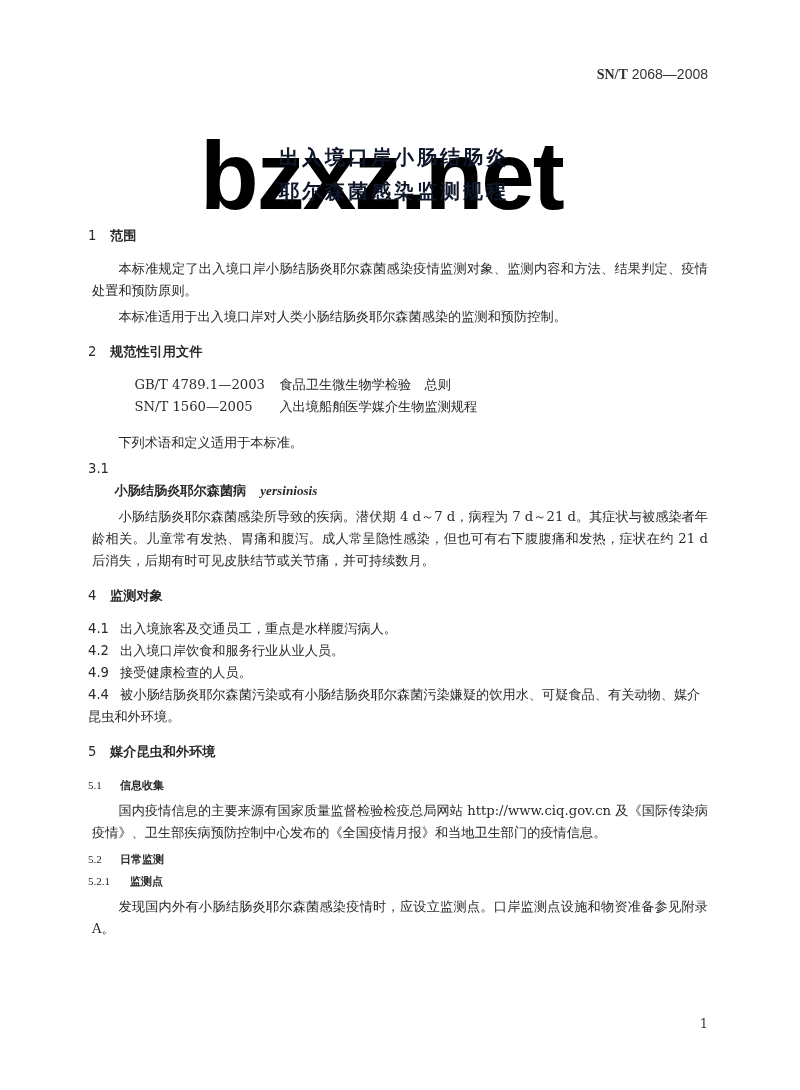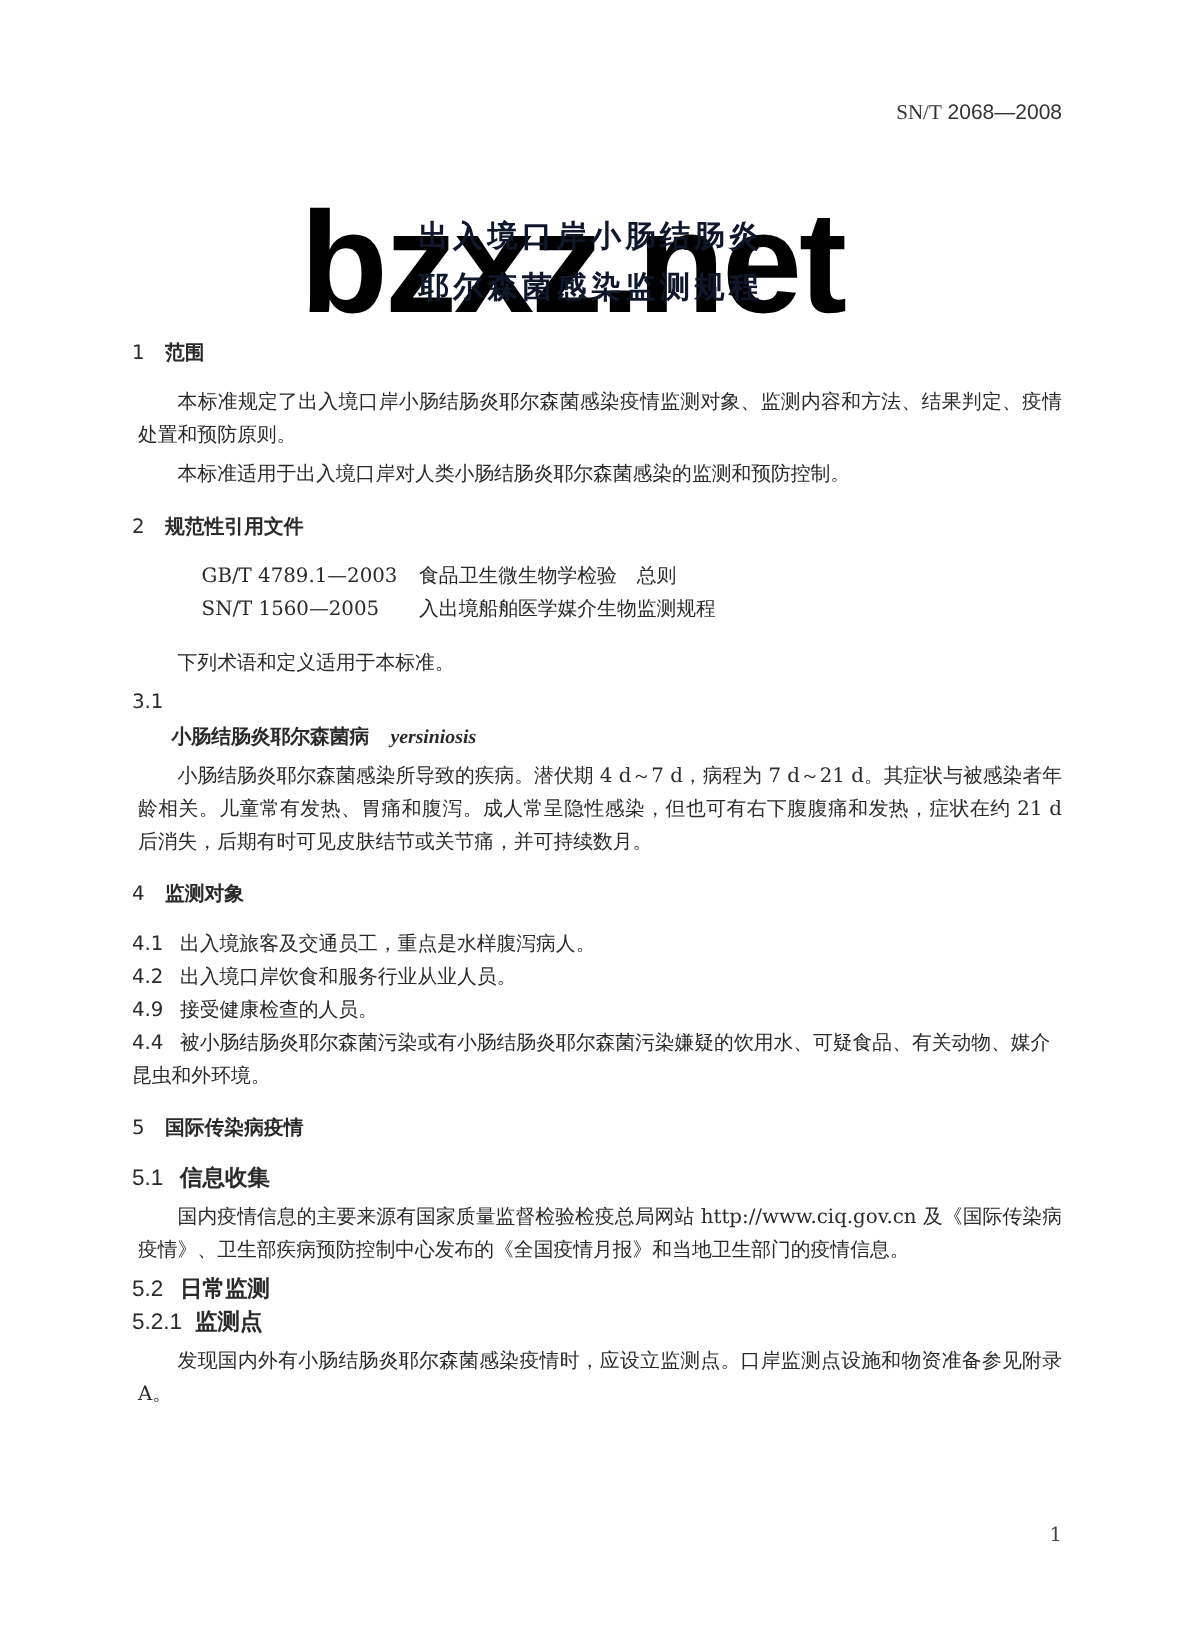--- a/index.html
+++ b/index.html
@@ -6,43 +6,43 @@
     body {
       width: 800px; height: 1090px; position: relative; overflow: hidden;
       font-family: "DejaVu Serif", "Liberation Serif", serif;
       color: #2a2a2a;
     }
     .std-code {
       position: absolute; right: 92px; top: 66px;
       font-family: "Liberation Sans", "DejaVu Sans", sans-serif;
       font-size: 14px; color: #333;
     }
-    .std-code .b { font-family: "Liberation Serif", serif; font-weight: normal; }
+    .std-code .b { font-family: "Liberation Serif", serif; font-weight: bold; }
     .watermark {
       position: absolute; left: 200px; top: 128px; width: 360px;
       font-family: "Liberation Sans", "DejaVu Sans", sans-serif;
       font-weight: bold; font-size: 96px; line-height: 96px;
       color: #000000; letter-spacing: -2px; z-index: 0;
     }
     .title {
       position: absolute; left: 0; width: 788px; top: 140px;
       text-align: center; z-index: 1;
       font-family: "DejaVu Sans", "Liberation Sans", sans-serif;
       font-size: 20px; line-height: 34px; color: #0f172a; letter-spacing: 3px;
       font-weight: bold;
     }
     .content { position: absolute; left: 88px; top: 226px; width: 624px; font-size: 13.2px; }
     .h1 {
       font-family: "DejaVu Sans", "Liberation Sans", sans-serif; font-weight: bold;
       font-size: 13.2px; line-height: 20px; margin: 0 0 12px 0;
     }
     .h1 .num { display: inline-block; width: 22px; font-weight: normal; }
     .h2 {
-      font-family: Liberation Sans, sans-serif; font-weight: bold;
-      font-size: 15px; line-height: 22px;
+      font-family: Liberation Serif, serif; font-weight: bold;
+      font-size: 11px; line-height: 22px;
     }
     .h2 .num { display: inline-block; width: 32px; font-weight: normal; }
     .h3 .num { width: 42px; }
     p { margin: 4px; line-height: 22px; text-align: justify; }
     p.ind { text-indent: 2em; }
     .ref { padding-left: 2em; line-height: 22px; }
     .ref .code { display: inline-block; width: 145px; margin-left: 20px; }
     .item { line-height: 22px; }
     .item .num { display: inline-block; width: 32px; font-family: "DejaVu Sans", sans-serif; }
     .term { padding-left: 2em; line-height: 22px; font-family: "DejaVu Sans", sans-serif; font-weight: bold; }
@@ -88,21 +88,21 @@
 
   <div class="sec">
     <div class="h1"><span class="num">4</span><span>监测对象</span></div>
     <div class="item"><span class="num">4.1</span><span>出入境旅客及交通员工，重点是水样腹泻病人。</span></div>
     <div class="item"><span class="num">4.2</span><span>出入境口岸饮食和服务行业从业人员。</span></div>
     <div class="item"><span class="num">4.9</span><span>接受健康检查的人员。</span></div>
     <div class="item"><span class="num">4.4</span><span>被小肠结肠炎耶尔森菌污染或有小肠结肠炎耶尔森菌污染嫌疑的饮用水、可疑食品、有关动物、媒介昆虫和外环境。</span></div>
   </div>
 
   <div class="sec">
-    <div class="h1"><span class="num">5</span><span>国际传染病疫情</span></div>
+    <div class="h1"><span class="num">5</span><span>媒介昆虫和外环境</span></div>
     <div class="h2"><span class="num">5.1</span><span>信息收集</span></div>
     <p class="ind">国内疫情信息的主要来源有国家质量监督检验检疫总局网站 http://www.ciq.gov.cn 及《国际传染病疫情》、卫生部疾病预防控制中心发布的《全国疫情月报》和当地卫生部门的疫情信息。</p>
     <div class="h2"><span class="num">5.2</span><span>日常监测</span></div>
     <div class="h2 h3"><span class="num">5.2.1</span><span>监测点</span></div>
     <p class="ind">发现国内外有小肠结肠炎耶尔森菌感染疫情时，应设立监测点。口岸监测点设施和物资准备参见附录 A。</p>
   </div>
 
 </div>
 
 <div class="page-num">1</div>

